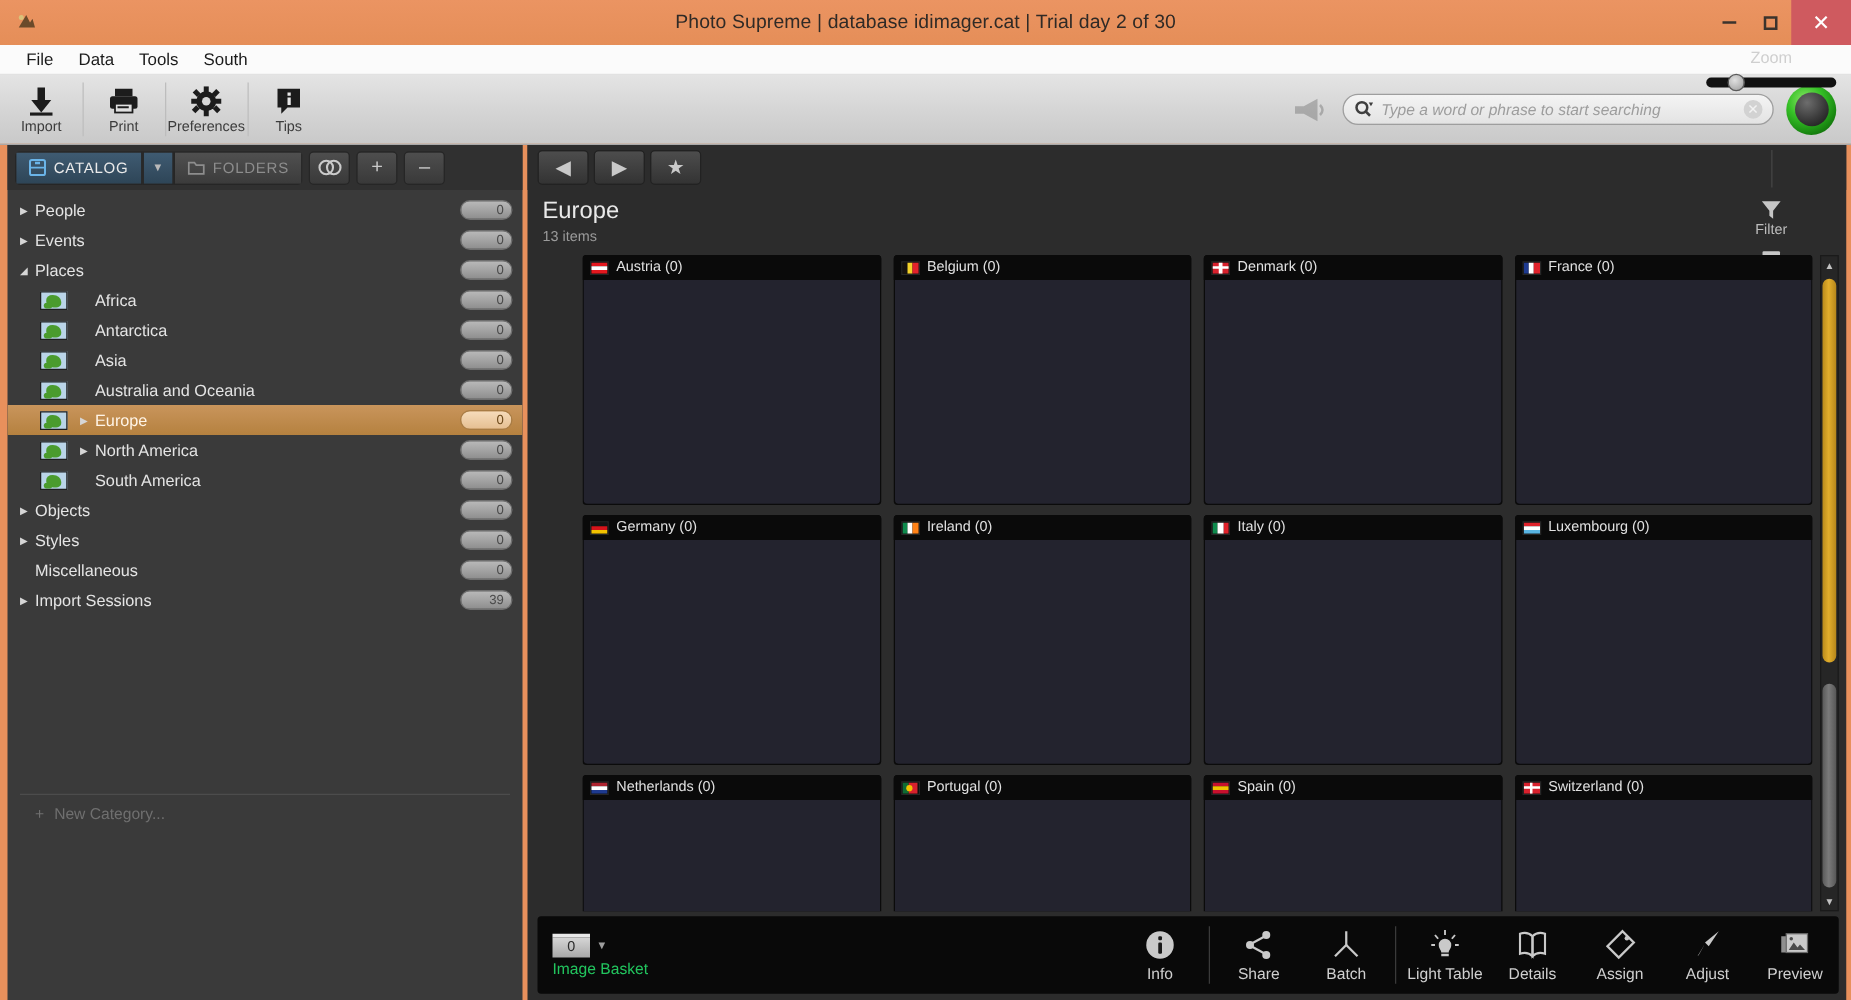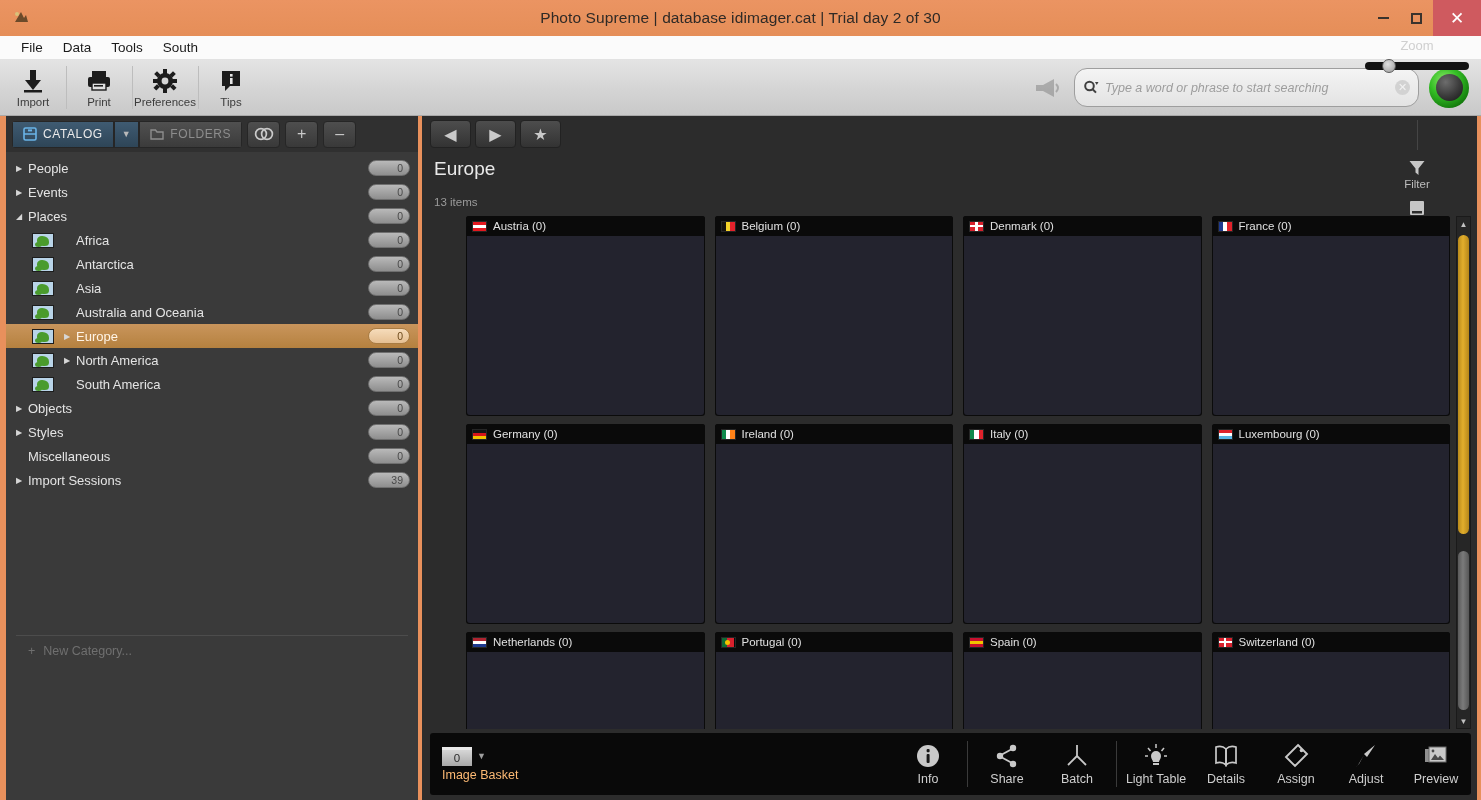--- a/index.html
+++ b/index.html
@@ -70,21 +70,21 @@
   }
   .tb-btn .ico { height: 26px; display: flex; align-items: flex-end; }
   .tb-btn .lbl { font-size: 11.5px; color: #3c3c3c; }
 
   .tb-right {
     margin-left: auto; display: flex; align-items: center; gap: 10px;
     padding-right: 12px; height: 55px;
   }
   .megaphone { opacity: .42; }
   .searchbox {
-    width: 345px; height: 39px; border-radius: 13px;
+    width: 345px; height: 25px; border-radius: 13px;
     background: linear-gradient(180deg,#f4f4f4,#e3e3e3);
     border: 1px solid #9e9e9e;
     display: flex; align-items: center; padding: 0 8px; gap: 6px;
   }
   .search-ph {
     flex: 1; font-size: 12.5px; color: #9d9d9d; font-style: italic;
     white-space: nowrap; overflow: hidden;
   }
   .clear-x {
     width: 15px; height: 15px; border-radius: 50%;
@@ -215,21 +215,21 @@
   .zoomval { font-size: 10px; color: #c4b5fd; min-width: 26px; }
   .zoomcaret { color: #bdbdbd; font-size: 11px; }
   .rp-sep { width:1px; height:30px; background:#454545; margin:0 6px;}
   .iconbtn {
     width: 50px; display: flex; flex-direction: column; align-items: center; gap: 1px;
   }
   .iconbtn .lbl { font-size: 11.5px; color: #bdbdbd; }
 
   .rp-head { padding: 6px 0 8px 12px; }
   .rp-title { font-size: 19px; color: #e9e9e9; }
-  .rp-sub { font-size: 11.5px; color: #9b9b9b; margin-top: 16px; }
+  .rp-sub { font-size: 11.5px; color: #9b9b9b; margin-top: 4px; }
 
   .gridwrap { flex: 1 1 auto; display: flex; min-height: 0; padding: 0 6px 0 8px; margin-left: 36px; }
   .grid {
     flex: 1 1 auto; min-width: 0;
     display: grid; grid-template-columns: repeat(4, 1fr);
     gap: 8px 10px; align-content: start; overflow: hidden;
   }
   .tile { height: 200px; background: #0b0b0b; border-radius: 3px; display:flex; flex-direction:column; }
   .tile-cap {
     height: 20px; flex: 0 0 20px;
@@ -268,21 +268,21 @@
   .basket { width: 170px; display: flex; flex-direction: column; justify-content: center; padding-left: 12px; gap: 2px;}
   .basket-top { display: flex; align-items: center; gap: 5px; }
   .basket-cnt {
     width: 30px; height: 19px;
     background: linear-gradient(180deg,#d6d6d6,#a8a8a8);
     color: #2b2b2b; font-size: 11.5px;
     display: flex; align-items: center; justify-content: center;
     border-top: 3px solid #e9e9e9;
   }
   .basket-caret { color: #9e9e9e; font-size: 9px; }
-  .basket-lbl { font-size: 12.5px; color: #fdba74; }
+  .basket-lbl { font-size: 12.5px; color: #22c55e; }
   .bb-spacer { flex: 1 1 auto; }
   .bb-btn { width: 70px; display: flex; flex-direction: column; align-items: center; justify-content: center; gap: 3px; }
   .bb-btn .lbl { font-size: 12.5px; color: #cfcfcf; white-space: nowrap; }
   .bb-sep { width: 1px; background: #3a3a3a; margin: 8px 4px; }
 
   svg { display: block; }
 </style>
 </head>
 <body>
 

